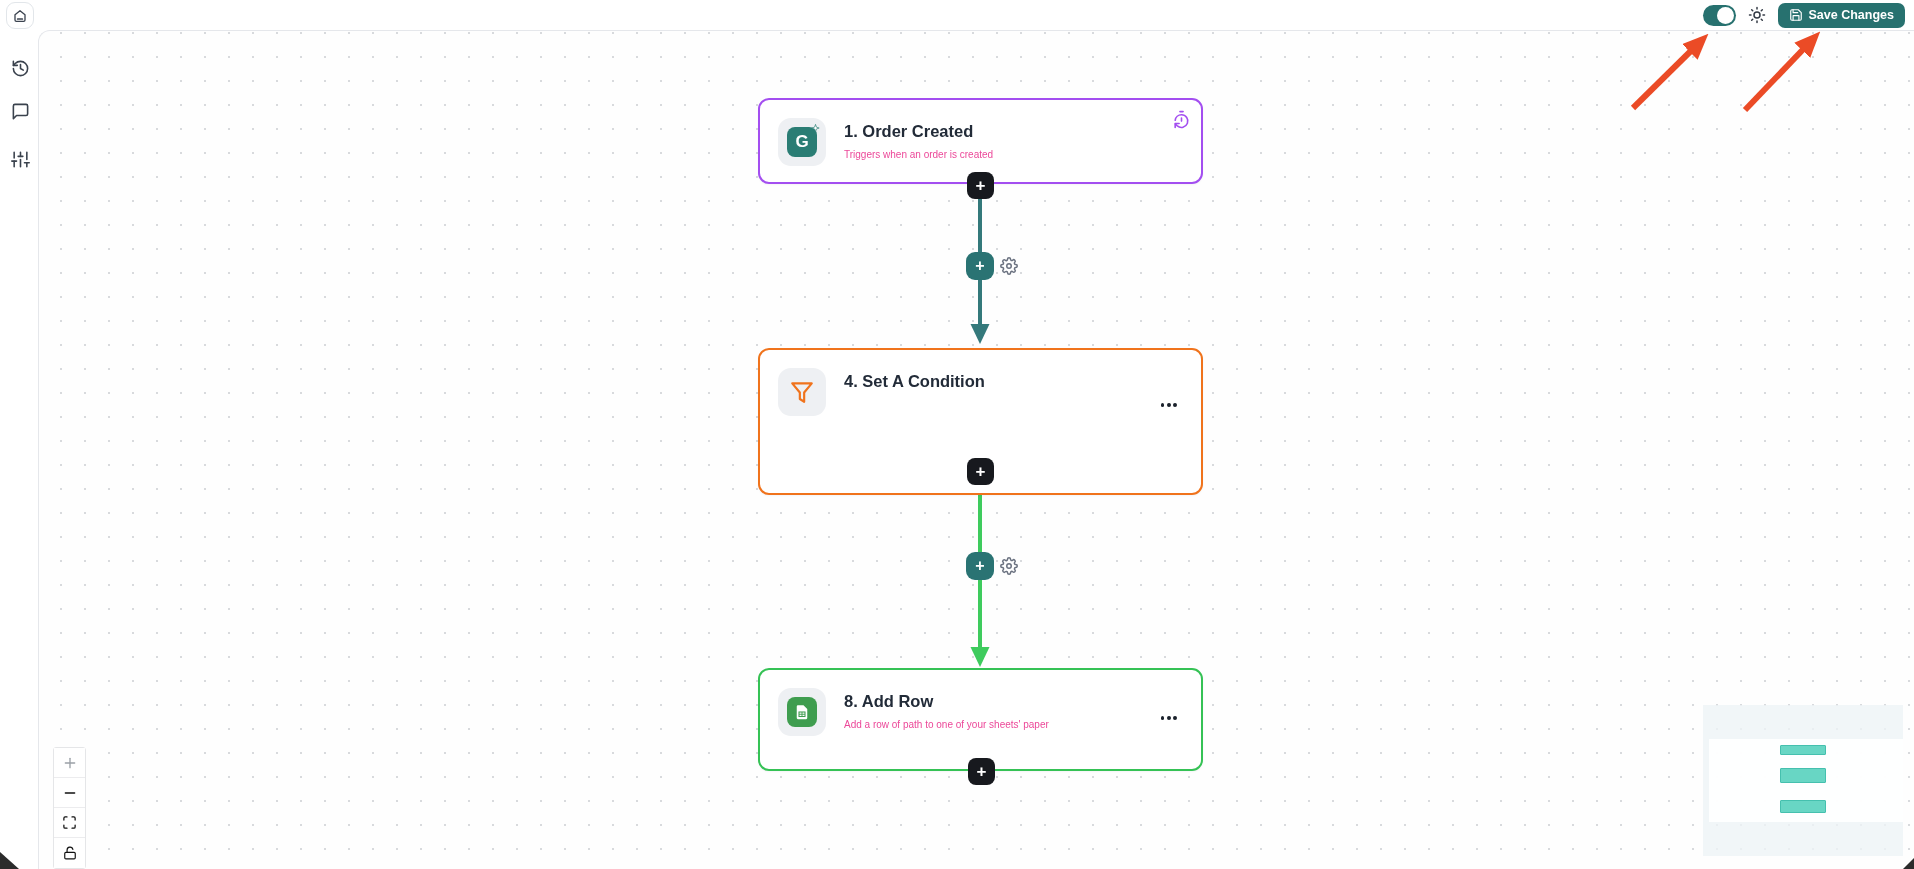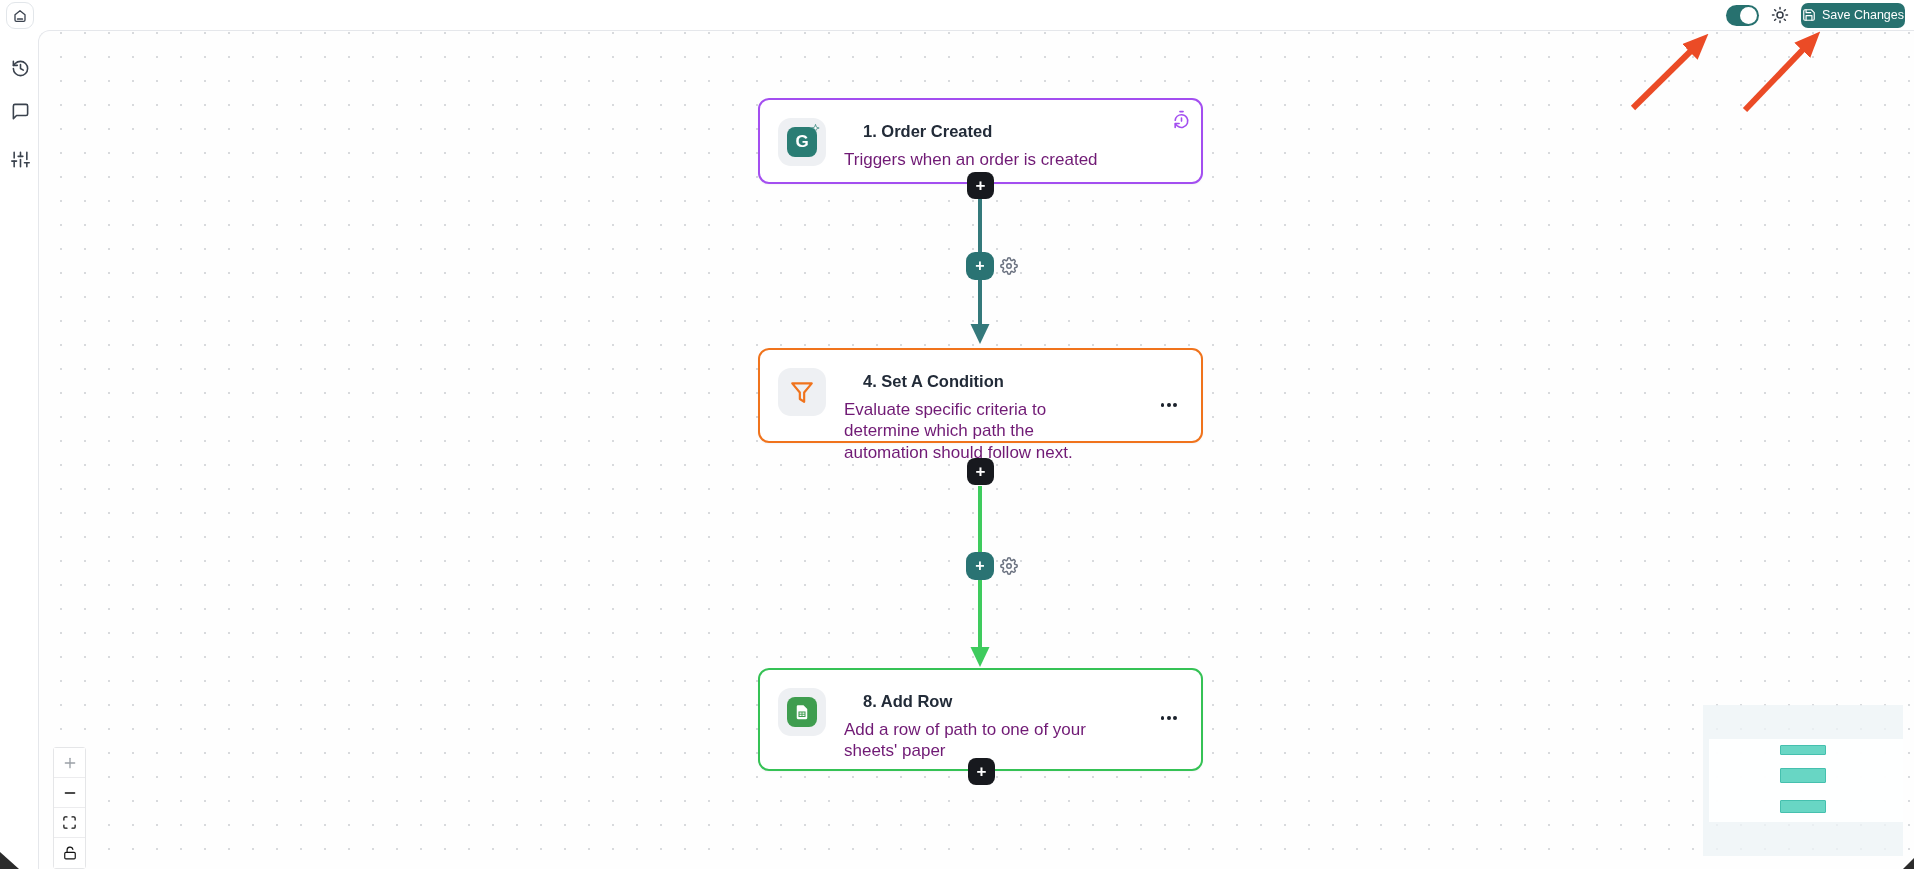--- a/index.html
+++ b/index.html
@@ -20,23 +20,23 @@
   }
   .title-wrap { position:absolute; left:47px; top:0; height:30px; display:flex; align-items:center; gap:15px; }
   .flow-title { font-size:15.5px; font-weight:700; color:#1f2733; letter-spacing:.1px; }
   .pencil { color:#3c4450; }
 
   .topbar-right { position:absolute; right:9px; top:0; height:30px; display:flex; align-items:center; gap:12px; }
   .toggle { position:relative; width:33px; height:21px; border-radius:11px; background:#27716f; cursor:pointer; }
   .toggle .knob { position:absolute; right:2px; top:2px; width:17px; height:17px; border-radius:50%; background:#fff; }
   .sun { color:#333a45; }
   .save-btn {
-    display:flex; align-items:center; gap:6px; height:25px; padding:0 1px;
+    display:flex; align-items:center; gap:6px; height:25px; padding:0 11px;
     background:#27716f; color:#fff; border:none; border-radius:7px;
-    font-size:12.5px; font-weight:400; font-family:inherit; cursor:pointer;
+    font-size:12.5px; font-weight:700; font-family:inherit; cursor:pointer;
   }
 
   
   .canvas {
     position:absolute; left:38px; top:30px; right:0; bottom:0;
     background-color:#fefefe;
     background-image:radial-gradient(circle, #d8dadd 1.3px, transparent 1.5px);
     background-size:24px 24px; background-position:10px 14px;
     border-top:1px solid #e5e7eb; border-left:1px solid #e5e7eb;
     border-top-left-radius:12px; z-index:1;
@@ -48,22 +48,22 @@
 
   
   .node {
     position:absolute; left:758px; width:445px; background:#fff;
     border:2px solid var(--accent,#999); border-radius:11px;
     box-shadow:0 1px 2px rgba(20,30,40,.04); z-index:5;
     display:flex; gap:18px; padding:18px 20px 14px 18px; cursor:pointer;
   }
   .node-iconbox { width:48px; height:48px; border-radius:13px; background:#eef0f3;
     display:flex; align-items:center; justify-content:center; flex:0 0 auto; }
-  .node-title { font-size:16.5px; font-weight:700; color:#222b38; margin-top:4px;margin-left:19px; }
-  .node-desc { font-size:17px; color:#701a75; line-height:1.26; margin-top:8px; max-width:272px; }
+  .node-title { font-size:16.5px; font-weight:700; color:#222b38; margin-top:4px; }
+  .node-desc { font-size:10px; color:#ec4899; line-height:1.26; margin-top:8px; max-width:272px; }
   .g-tile { position:relative; width:30px; height:30px; border-radius:8px; background:#2a7d74;
     display:flex; align-items:center; justify-content:center; color:#fff; font-weight:700; font-size:17px; }
   .g-spark { position:absolute; top:-4px; right:-4px; color:#fff; }
   .sheets-tile { width:30px; height:30px; border-radius:8px; background:#3f9d4f;
     display:flex; align-items:center; justify-content:center; }
   .node-badge { position:absolute; right:10px; top:10px; color:#a34ef0; cursor:pointer; }
   .more-dots { position:absolute; right:24px; display:flex; gap:2.5px; cursor:pointer; }
   .more-dots i { width:3.8px; height:3.8px; border-radius:50%; background:#1b222c; }
 
   
@@ -206,31 +206,30 @@
   </svg>
 </div>
 <button class="plus-teal" style="left:966px; top:252px">+</button>
 <button class="gear-btn" style="left:1000px; top:257px">
   <svg class="ico" width="18" height="18" viewBox="0 0 24 24" stroke-width="1.8">
     <circle cx="12" cy="12" r="3"></circle>
     <path d="M19.4 15a1.65 1.65 0 0 0 .33 1.82l.06.06a2 2 0 0 1-2.83 2.83l-.06-.06a1.65 1.65 0 0 0-1.82-.33 1.65 1.65 0 0 0-1 1.51V21a2 2 0 0 1-4 0v-.09A1.65 1.65 0 0 0 9 19.4a1.65 1.65 0 0 0-1.82.33l-.06.06a2 2 0 0 1-2.83-2.83l.06-.06a1.65 1.65 0 0 0 .33-1.82 1.65 1.65 0 0 0-1.51-1H3a2 2 0 0 1 0-4h.09A1.65 1.65 0 0 0 4.6 9a1.65 1.65 0 0 0-.33-1.82l-.06-.06a2 2 0 0 1 2.83-2.83l.06.06a1.65 1.65 0 0 0 1.82.33H9a1.65 1.65 0 0 0 1-1.51V3a2 2 0 0 1 4 0v.09a1.65 1.65 0 0 0 1 1.51 1.65 1.65 0 0 0 1.82-.33l.06-.06a2 2 0 0 1 2.83 2.83l-.06.06a1.65 1.65 0 0 0-.33 1.82V9a1.65 1.65 0 0 0 1.51 1H21a2 2 0 0 1 0 4h-.09a1.65 1.65 0 0 0-1.51 1z"></path>
   </svg>
 </button>
 
-<div class="node" style="top: 348px; height: 95px; --accent: #f0731c;">
+<div class="node" style="top: 348px; height: 147px; --accent: #f0731c;">
   <div class="node-iconbox">
     <span style="color:#f0731c">
       <svg class="ico" width="26" height="26" viewBox="0 0 24 24" stroke-width="2.2">
         <polygon points="21 4 3 4 10 12.5 10 18.5 14 21 14 12.5 21 4"></polygon>
       </svg>
     </span>
   </div>
   <div>
     <div class="node-title">4. Set A Condition</div>
-    <div class="node-desc">Evaluate specific criteria to determine which path the automation should follow next.</div>
   </div>
   <span class="more-dots" style="top:53px">
       <i></i>
       <i></i>
       <i></i>
     </span>
 </div>
 
 <button class="plus-dark" style="left:967px; top:458px">+</button>
 

